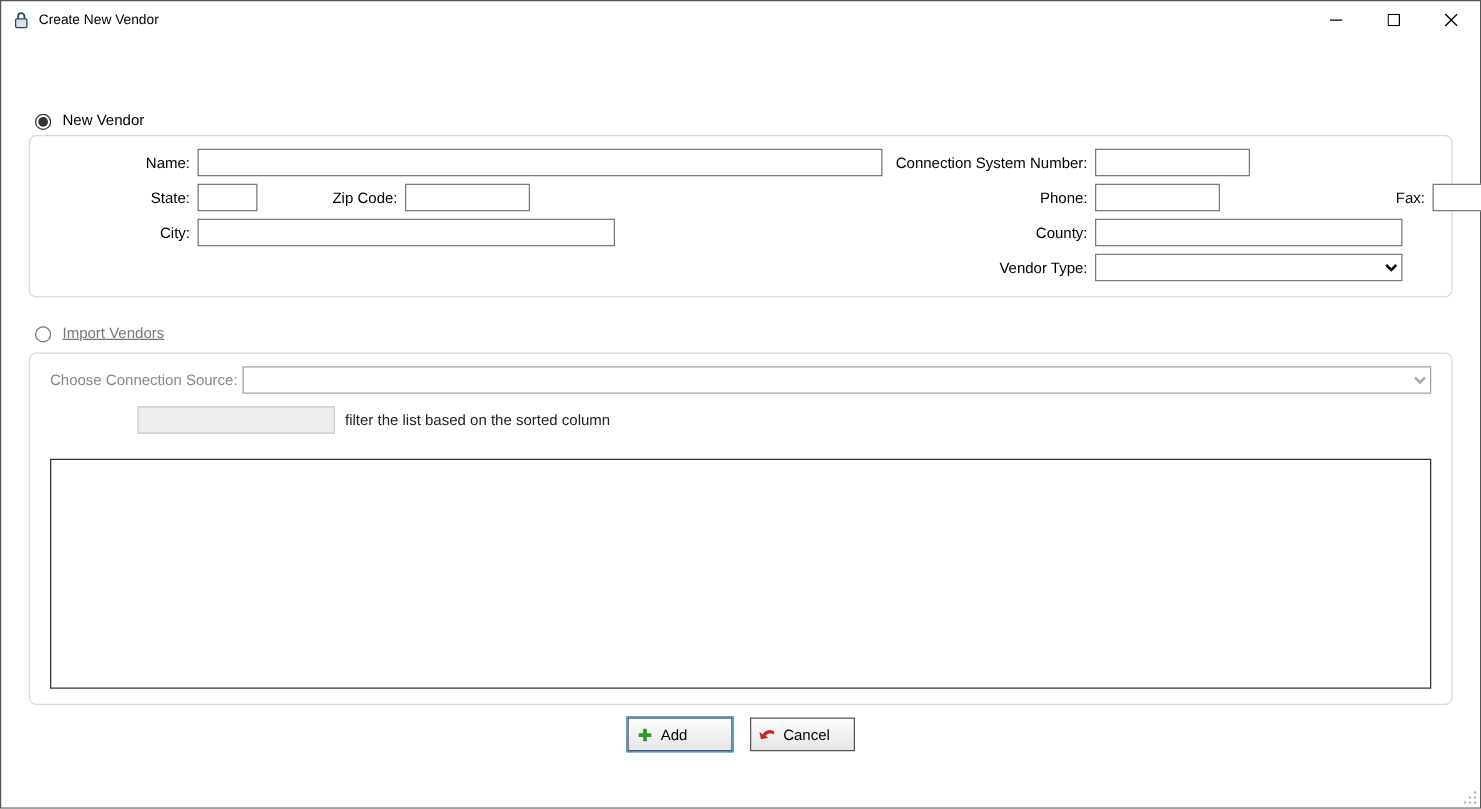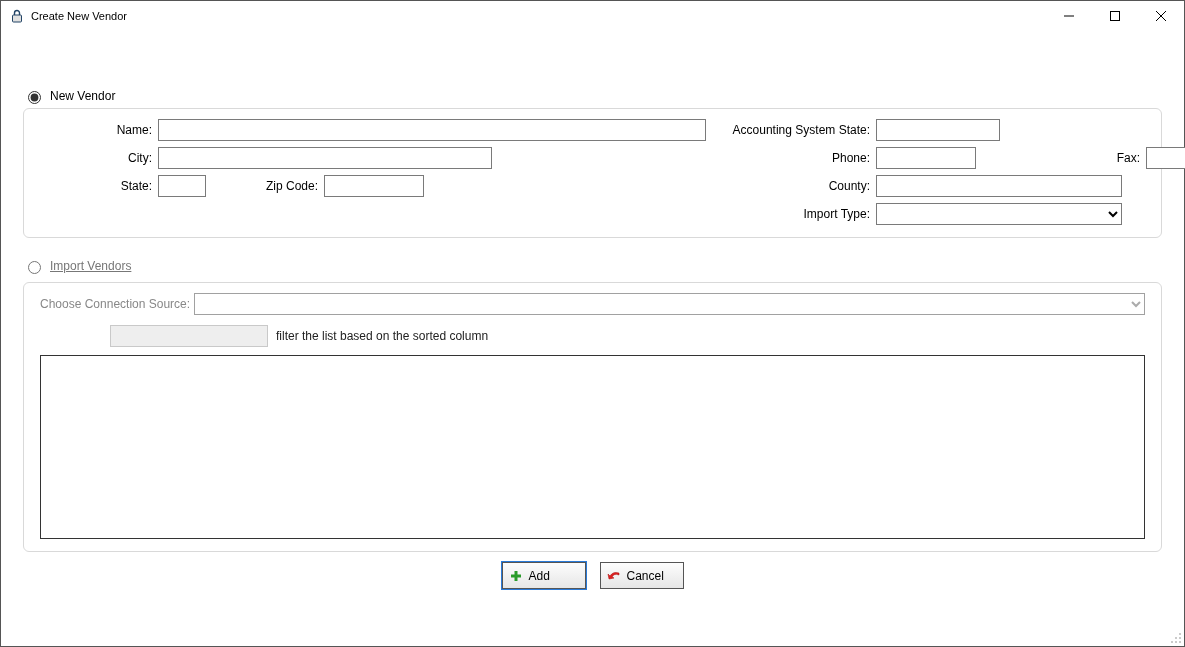--- a/index.html
+++ b/index.html
@@ -36,21 +36,21 @@
   .phone-input { width: 100px; }
   .fax-lbl { width: auto; padding: 0 6px 0 8px; }
   .fax-input { width: 100px; }
   .county-input { width: 246px; }
   .type-sel { width: 246px; background: #fff; }
   
   .group-import { margin-top: 4px; }
   .conn-row { display: flex; align-items: center; margin-bottom: 10px; }
   .conn-lbl { color: #888; margin-right: 4px; }
   .conn-sel { flex: 1; border: 1px solid #c9c9c9; background: #f3f3f3; color: #888; }
-  .filter-row { display: flex; align-items: center; margin-left: 70px; margin-bottom: 8px; gap: 8px; }
+  .filter-row { display: flex; align-items: center; margin-left: 70px; margin-bottom: 20px; gap: 8px; }
   .filter-input { width: 158px; height: 22px; border: 1px solid #c9c9c9; background: #eee; }
   .filter-hint { color: #222; }
   .list-box { border: 1px solid #333; height: 184px; background: #fff; }
   
   .sel-btn-row { display: flex; gap: 6px; margin-top: 10px; }
   button.btn { height: 24px; border: 1px solid #707070; background: linear-gradient(#fdfdfd,#e6e6e6); padding: 0 10px; display: inline-flex; align-items: center; gap: 6px; cursor: default; color: #000; }
   button.btn svg { width: 14px; height: 14px; }
   
   .footer-btns { display: flex; justify-content: center; gap: 14px; margin-top: 10px; }
   .footer-btns button.btn { width: 84px; height: 27px; justify-content: flex-start; padding-left:6px; border-color:#555; }
@@ -98,47 +98,47 @@
       <span>New Vendor</span>
     </div>
 
     <div class="group-frame group-new">
       <div class="col-left">
         <div class="field-row">
           <span class="field-label">Name:</span>
           <input class="txt name-input" value="" style="">
         </div>
         <div class="field-row">
-          <span class="field-label">City:</span>
-          <input class="txt addr-input" value="" style="">
-        </div>
-        <div class="field-row">
           <span class="field-label">State:</span>
           <input class="txt state-input" value="" style="">
           <span class="field-label zip-lbl">Zip Code:</span>
           <input class="txt zip-input" value="" style="">
         </div>
+        <div class="field-row">
+          <span class="field-label">City:</span>
+          <input class="txt addr-input" value="" style="">
+        </div>
       </div>
       <div class="col-right">
         <div class="field-row">
-          <span class="field-label">Accounting System State:</span>
+          <span class="field-label">Connection System Number:</span>
           <input class="txt asn-input" value="" style="">
         </div>
         <div class="field-row">
           <span class="field-label">Phone:</span>
           <input class="txt phone-input" value="" style="">
           <span class="field-label fax-lbl">Fax:</span>
           <input class="txt fax-input" value="" style="">
         </div>
         <div class="field-row">
           <span class="field-label">County:</span>
           <input class="txt county-input" value="" style="">
         </div>
         <div class="field-row">
-          <span class="field-label">Import Type:</span>
+          <span class="field-label">Vendor Type:</span>
           <select class="sel type-sel"><option></option></select>
         </div>
       </div>
     </div>
 
     <div class="radio-row disabled" style="margin-top:20px;">
       <input type="radio" style="">
       <span>Import Vendors</span>
     </div>
 

